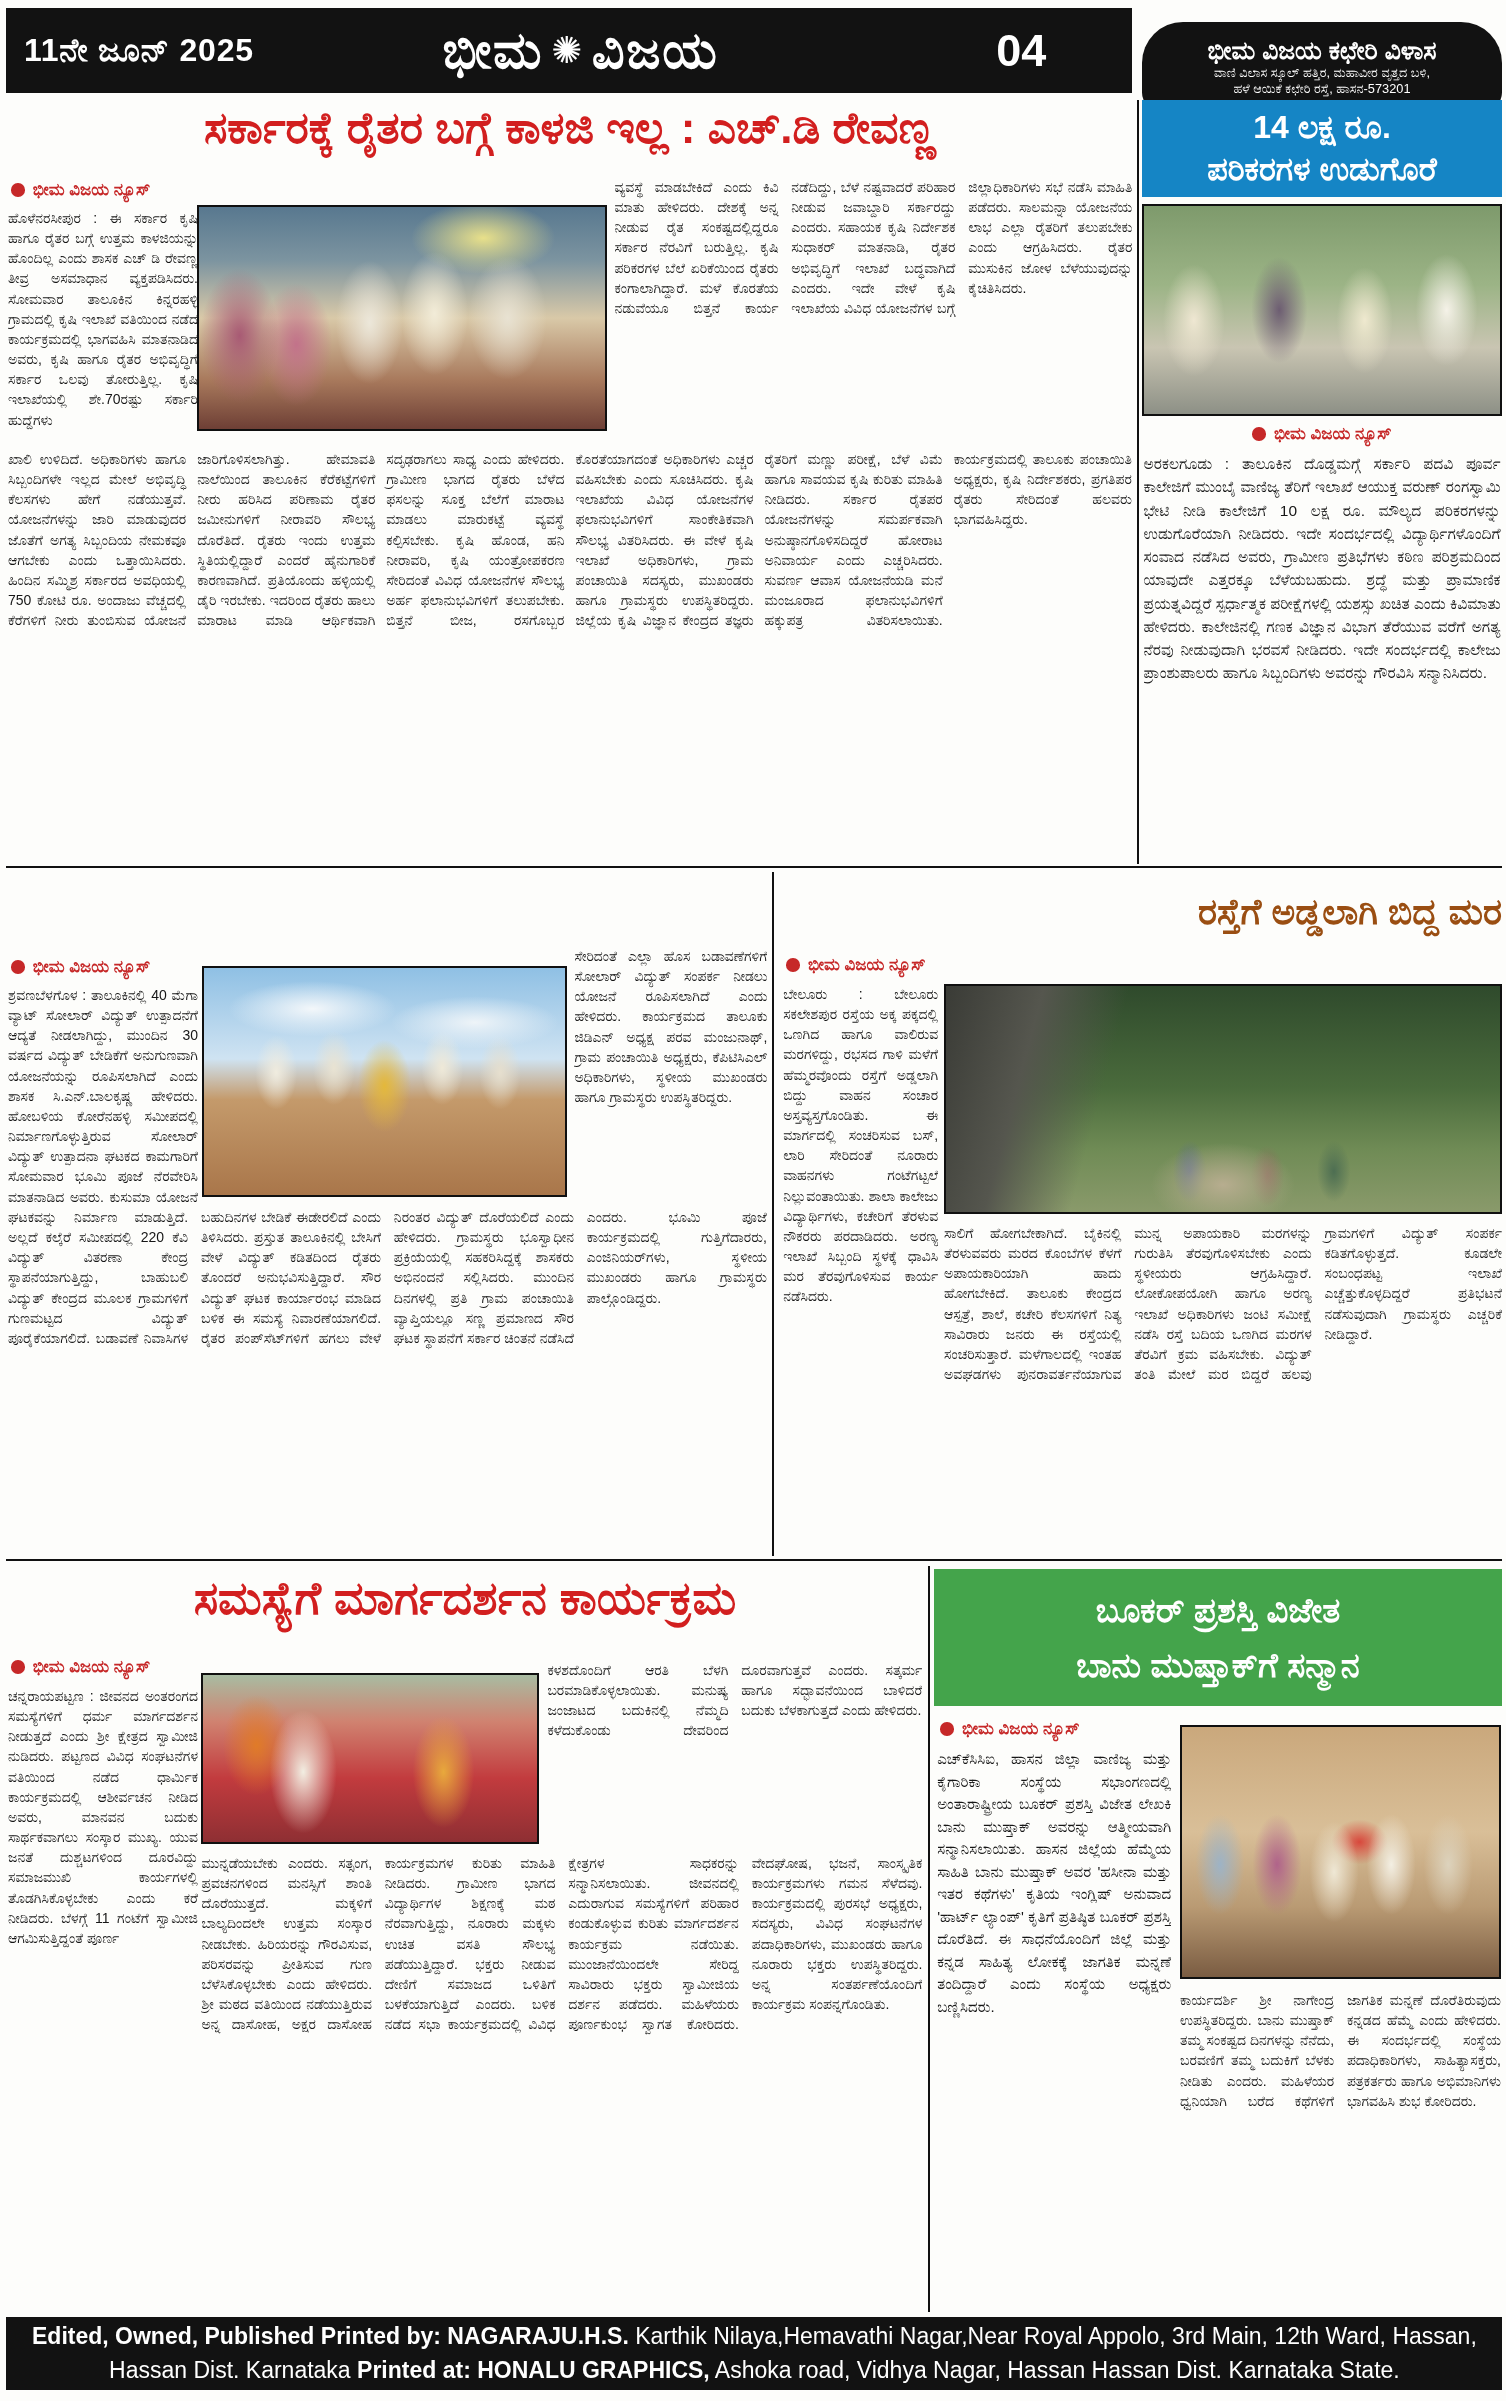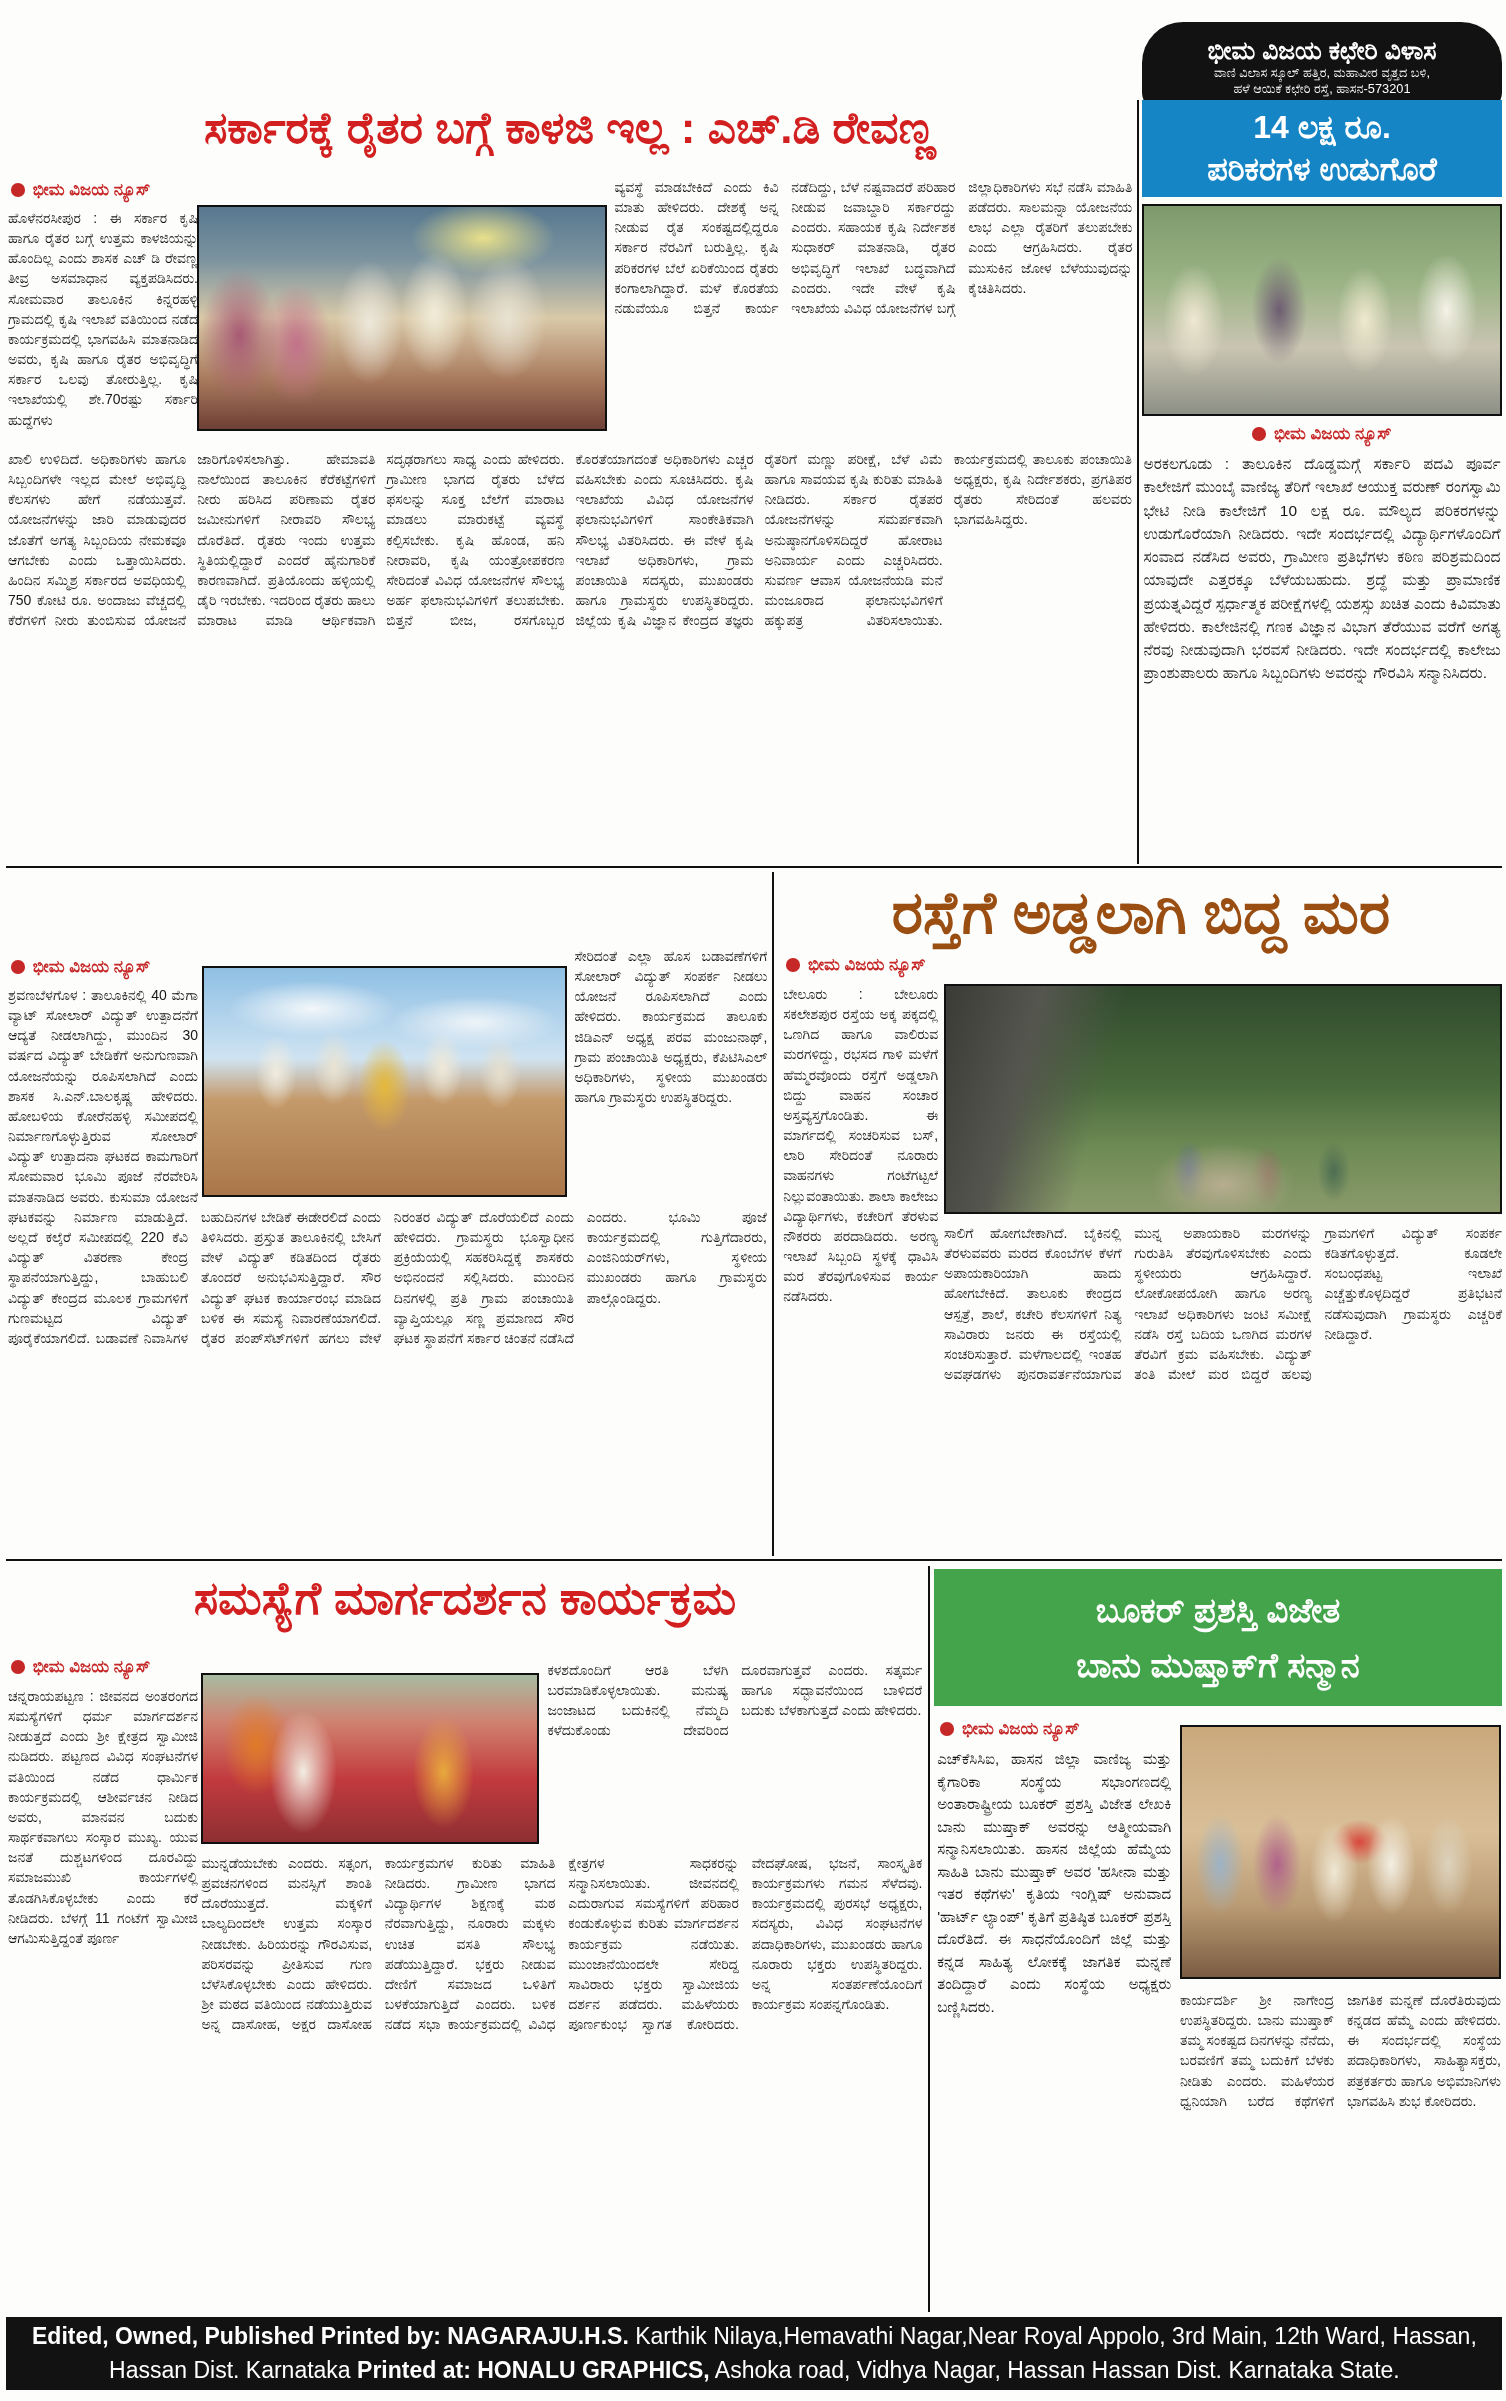--- a/index.html
+++ b/index.html
@@ -84,20 +84,29 @@
   
   .footer{left:6.4px;top:2317px;width:1496px;height:73px;display:flex;align-items:center;justify-content:center;}
   .footer p{margin:0;text-align:center;font-size:23px;line-height:1.45;padding:0 24px;}
   .b{font-weight:bold;}
 </style>
 </head>
 <body>
 
 <div class="page">
 
+  <div class="abs bar header-bar">
+    <div class="date">11ನೇ ಜೂನ್ 2025</div>
+    <div class="masthead">
+      <span>ಭೀಮ</span>
+      <span class="sun">✺</span>
+      <span>ವಿಜಯ</span>
+    </div>
+    <div class="pagenum">04</div>
+  </div>
   <div class="abs bar office-box">
     <div class="office-title">ಭೀಮ ವಿಜಯ ಕಛೇರಿ ವಿಳಾಸ</div>
     <div class="office-line">ವಾಣಿ ವಿಲಾಸ ಸ್ಕೂಲ್ ಹತ್ತಿರ, ಮಹಾವೀರ ವೃತ್ತದ ಬಳಿ,</div>
     <div class="office-line">ಹಳೆ ಆಯಿಕೆ ಕಛೇರಿ ರಸ್ತೆ, ಹಾಸನ-573201</div>
   </div>
 
   <div class="abs" style="left:6.4px;top:100px;width:1127px;height:762px;">
     <div class="abs headline hl-red" style="top:4.8px;font-size:44px;">ಸರ್ಕಾರಕ್ಕೆ ರೈತರ ಬಗ್ಗೆ ಕಾಳಜಿ ಇಲ್ಲ : ಎಚ್.ಡಿ ರೇವಣ್ಣ</div>
     <div class="abs byline" style="left:4.8px;top:80px;">
       <span class="dot"></span>
@@ -133,21 +142,21 @@
     </div>
     <div class="abs bodytext" style="left:1.6px;top:113px;width:190px;height:217px;">ಶ್ರವಣಬೆಳಗೊಳ : ತಾಲೂಕಿನಲ್ಲಿ 40 ಮೆಗಾ ವ್ಯಾಟ್ ಸೋಲಾರ್ ವಿದ್ಯುತ್ ಉತ್ಪಾದನೆಗೆ ಆದ್ಯತೆ ನೀಡಲಾಗಿದ್ದು, ಮುಂದಿನ 30 ವರ್ಷದ ವಿದ್ಯುತ್ ಬೇಡಿಕೆಗೆ ಅನುಗುಣವಾಗಿ ಯೋಜನೆಯನ್ನು ರೂಪಿಸಲಾಗಿದೆ ಎಂದು ಶಾಸಕ ಸಿ.ಎನ್.ಬಾಲಕೃಷ್ಣ ಹೇಳಿದರು. ಹೋಬಳಿಯ ಕೋರೆನಹಳ್ಳಿ ಸಮೀಪದಲ್ಲಿ ನಿರ್ಮಾಣಗೊಳ್ಳುತ್ತಿರುವ ಸೋಲಾರ್ ವಿದ್ಯುತ್ ಉತ್ಪಾದನಾ ಘಟಕದ ಕಾಮಗಾರಿಗೆ ಸೋಮವಾರ ಭೂಮಿ ಪೂಜೆ ನೆರವೇರಿಸಿ ಮಾತನಾಡಿದ ಅವರು, ಕುಸುಮಾ ಯೋಜನೆ ಅಡಿಯಲ್ಲಿ ಪ್ರಸ್ತುತ 3.2 ಮೆಗಾ ವ್ಯಾಟ್ ಸೋಲಾರ್ ವಿದ್ಯುತ್ ಉತ್ಪಾದಿಸಲಾಗುತ್ತಿದೆ ಎಂದರು.</div>
     <div class="abs photo" id="ph3" style="left:196px;top:94px;width:365px;height:231px;"></div>
     <div class="abs bodytext" style="left:568px;top:74px;width:193px;height:244px;">ಸೇರಿದಂತೆ ಎಲ್ಲಾ ಹೊಸ ಬಡಾವಣೆಗಳಿಗೆ ಸೋಲಾರ್ ವಿದ್ಯುತ್ ಸಂಪರ್ಕ ನೀಡಲು ಯೋಜನೆ ರೂಪಿಸಲಾಗಿದೆ ಎಂದು ಹೇಳಿದರು. ಕಾರ್ಯಕ್ರಮದ ತಾಲೂಕು ಜಿಡಿಎನ್ ಅಧ್ಯಕ್ಷ ಪರವ ಮಂಜುನಾಥ್, ಗ್ರಾಮ ಪಂಚಾಯಿತಿ ಅಧ್ಯಕ್ಷರು, ಕೆಪಿಟಿಸಿಎಲ್ ಅಧಿಕಾರಿಗಳು, ಸ್ಥಳೀಯ ಮುಖಂಡರು ಹಾಗೂ ಗ್ರಾಮಸ್ಥರು ಉಪಸ್ಥಿತರಿದ್ದರು.</div>
     <div class="abs bodytext cols4" style="left:1.6px;top:335px;width:759px;height:346px;">ಘಟಕವನ್ನು ನಿರ್ಮಾಣ ಮಾಡುತ್ತಿದೆ. ಅಲ್ಲದೆ ಕಲ್ಕೆರೆ ಸಮೀಪದಲ್ಲಿ 220 ಕೆವಿ ವಿದ್ಯುತ್ ವಿತರಣಾ ಕೇಂದ್ರ ಸ್ಥಾಪನೆಯಾಗುತ್ತಿದ್ದು, ಬಾಹುಬಲಿ ವಿದ್ಯುತ್ ಕೇಂದ್ರದ ಮೂಲಕ ಗ್ರಾಮಗಳಿಗೆ ಗುಣಮಟ್ಟದ ವಿದ್ಯುತ್ ಪೂರೈಕೆಯಾಗಲಿದೆ. ಬಡಾವಣೆ ನಿವಾಸಿಗಳ ಬಹುದಿನಗಳ ಬೇಡಿಕೆ ಈಡೇರಲಿದೆ ಎಂದು ತಿಳಿಸಿದರು. ಪ್ರಸ್ತುತ ತಾಲೂಕಿನಲ್ಲಿ ಬೇಸಿಗೆ ವೇಳೆ ವಿದ್ಯುತ್ ಕಡಿತದಿಂದ ರೈತರು ತೊಂದರೆ ಅನುಭವಿಸುತ್ತಿದ್ದಾರೆ. ಸೌರ ವಿದ್ಯುತ್ ಘಟಕ ಕಾರ್ಯಾರಂಭ ಮಾಡಿದ ಬಳಿಕ ಈ ಸಮಸ್ಯೆ ನಿವಾರಣೆಯಾಗಲಿದೆ. ರೈತರ ಪಂಪ್‌ಸೆಟ್‌ಗಳಿಗೆ ಹಗಲು ವೇಳೆ ನಿರಂತರ ವಿದ್ಯುತ್ ದೊರೆಯಲಿದೆ ಎಂದು ಹೇಳಿದರು. ಗ್ರಾಮಸ್ಥರು ಭೂಸ್ವಾಧೀನ ಪ್ರಕ್ರಿಯೆಯಲ್ಲಿ ಸಹಕರಿಸಿದ್ದಕ್ಕೆ ಶಾಸಕರು ಅಭಿನಂದನೆ ಸಲ್ಲಿಸಿದರು. ಮುಂದಿನ ದಿನಗಳಲ್ಲಿ ಪ್ರತಿ ಗ್ರಾಮ ಪಂಚಾಯಿತಿ ವ್ಯಾಪ್ತಿಯಲ್ಲೂ ಸಣ್ಣ ಪ್ರಮಾಣದ ಸೌರ ಘಟಕ ಸ್ಥಾಪನೆಗೆ ಸರ್ಕಾರ ಚಿಂತನೆ ನಡೆಸಿದೆ ಎಂದರು. ಭೂಮಿ ಪೂಜೆ ಕಾರ್ಯಕ್ರಮದಲ್ಲಿ ಗುತ್ತಿಗೆದಾರರು, ಎಂಜಿನಿಯರ್‌ಗಳು, ಸ್ಥಳೀಯ ಮುಖಂಡರು ಹಾಗೂ ಗ್ರಾಮಸ್ಥರು ಪಾಲ್ಗೊಂಡಿದ್ದರು.</div>
   </div>
 
   <div class="abs vrule" style="left:772px;top:872px;height:684px;"></div>
 
   <div class="abs" style="left:780px;top:872px;width:722px;height:684px;">
-    <div class="abs headline hl-brown" style="top:11px;font-size:59px;">ರಸ್ತೆಗೆ ಅಡ್ಡಲಾಗಿ ಬಿದ್ದ ಮರ</div>
+    <div class="abs headline hl-brown" style="top:21px;font-size:36px;text-align:right;">ರಸ್ತೆಗೆ ಅಡ್ಡಲಾಗಿ ಬಿದ್ದ ಮರ</div>
     <div class="abs byline" style="left:6.4px;top:83px;">
       <span class="dot"></span>
       <span>ಭೀಮ ವಿಜಯ ನ್ಯೂಸ್</span>
     </div>
     <div class="abs bodytext" style="left:3.2px;top:112px;width:155px;height:569px;">ಬೇಲೂರು : ಬೇಲೂರು ಸಕಲೇಶಪುರ ರಸ್ತೆಯ ಅಕ್ಕ ಪಕ್ಕದಲ್ಲಿ ಒಣಗಿದ ಹಾಗೂ ವಾಲಿರುವ ಮರಗಳಿದ್ದು, ರಭಸದ ಗಾಳಿ ಮಳೆಗೆ ಹೆಮ್ಮರವೊಂದು ರಸ್ತೆಗೆ ಅಡ್ಡಲಾಗಿ ಬಿದ್ದು ವಾಹನ ಸಂಚಾರ ಅಸ್ತವ್ಯಸ್ತಗೊಂಡಿತು. ಈ ಮಾರ್ಗದಲ್ಲಿ ಸಂಚರಿಸುವ ಬಸ್, ಲಾರಿ ಸೇರಿದಂತೆ ನೂರಾರು ವಾಹನಗಳು ಗಂಟೆಗಟ್ಟಲೆ ನಿಲ್ಲುವಂತಾಯಿತು. ಶಾಲಾ ಕಾಲೇಜು ವಿದ್ಯಾರ್ಥಿಗಳು, ಕಚೇರಿಗೆ ತೆರಳುವ ನೌಕರರು ಪರದಾಡಿದರು. ಅರಣ್ಯ ಇಲಾಖೆ ಸಿಬ್ಬಂದಿ ಸ್ಥಳಕ್ಕೆ ಧಾವಿಸಿ ಮರ ತೆರವುಗೊಳಿಸುವ ಕಾರ್ಯ ನಡೆಸಿದರು.</div>
     <div class="abs photo" id="ph4" style="left:164px;top:112px;width:558px;height:230px;"></div>
     <div class="abs bodytext cols3" style="left:164px;top:351px;width:558px;height:330px;">ಸಾಲಿಗೆ ಹೋಗಬೇಕಾಗಿದೆ. ಬೈಕಿನಲ್ಲಿ ತೆರಳುವವರು ಮರದ ಕೊಂಬೆಗಳ ಕೆಳಗೆ ಅಪಾಯಕಾರಿಯಾಗಿ ಹಾದು ಹೋಗಬೇಕಿದೆ. ತಾಲೂಕು ಕೇಂದ್ರದ ಆಸ್ಪತ್ರೆ, ಶಾಲೆ, ಕಚೇರಿ ಕೆಲಸಗಳಿಗೆ ನಿತ್ಯ ಸಾವಿರಾರು ಜನರು ಈ ರಸ್ತೆಯಲ್ಲಿ ಸಂಚರಿಸುತ್ತಾರೆ. ಮಳೆಗಾಲದಲ್ಲಿ ಇಂತಹ ಅವಘಡಗಳು ಪುನರಾವರ್ತನೆಯಾಗುವ ಮುನ್ನ ಅಪಾಯಕಾರಿ ಮರಗಳನ್ನು ಗುರುತಿಸಿ ತೆರವುಗೊಳಿಸಬೇಕು ಎಂದು ಸ್ಥಳೀಯರು ಆಗ್ರಹಿಸಿದ್ದಾರೆ. ಲೋಕೋಪಯೋಗಿ ಹಾಗೂ ಅರಣ್ಯ ಇಲಾಖೆ ಅಧಿಕಾರಿಗಳು ಜಂಟಿ ಸಮೀಕ್ಷೆ ನಡೆಸಿ ರಸ್ತೆ ಬದಿಯ ಒಣಗಿದ ಮರಗಳ ತೆರವಿಗೆ ಕ್ರಮ ವಹಿಸಬೇಕು. ವಿದ್ಯುತ್ ತಂತಿ ಮೇಲೆ ಮರ ಬಿದ್ದರೆ ಹಲವು ಗ್ರಾಮಗಳಿಗೆ ವಿದ್ಯುತ್ ಸಂಪರ್ಕ ಕಡಿತಗೊಳ್ಳುತ್ತದೆ. ಕೂಡಲೇ ಸಂಬಂಧಪಟ್ಟ ಇಲಾಖೆ ಎಚ್ಚೆತ್ತುಕೊಳ್ಳದಿದ್ದರೆ ಪ್ರತಿಭಟನೆ ನಡೆಸುವುದಾಗಿ ಗ್ರಾಮಸ್ಥರು ಎಚ್ಚರಿಕೆ ನೀಡಿದ್ದಾರೆ.</div>
   </div>
 
   <div class="abs hrule" style="left:6.4px;top:1559px;width:1496px;"></div>

